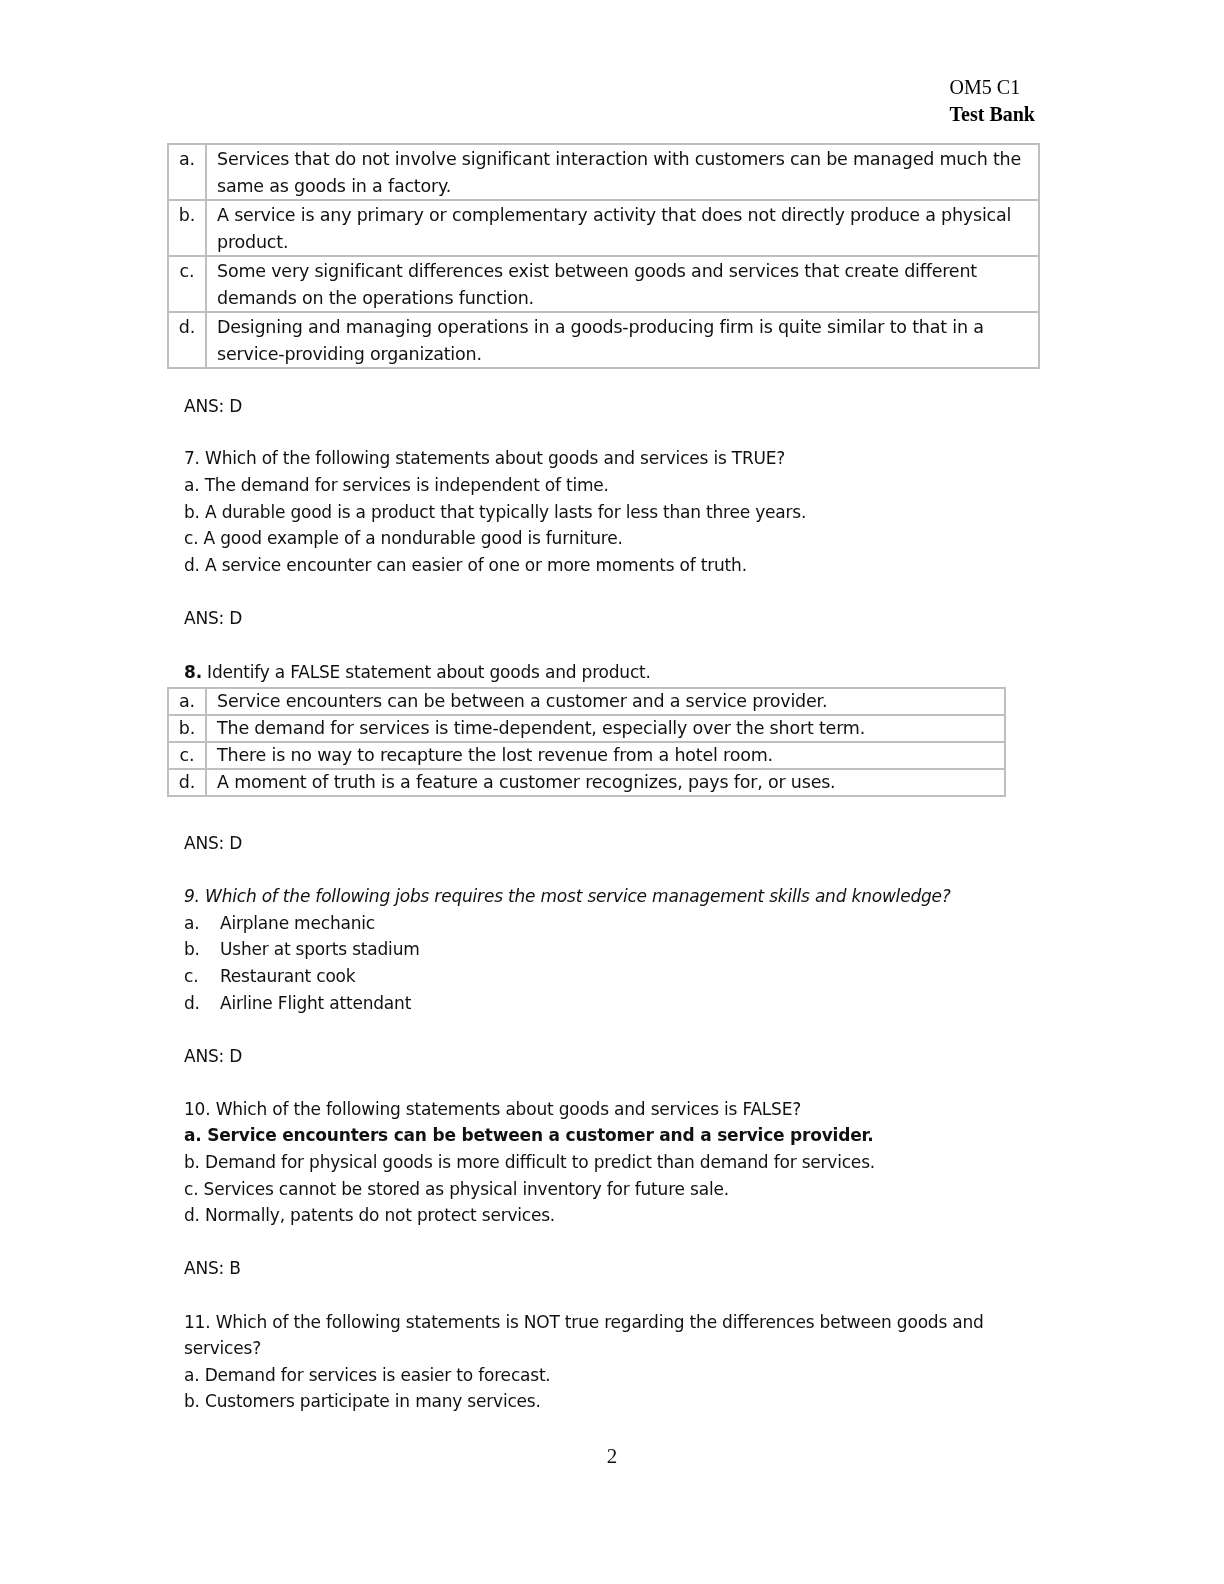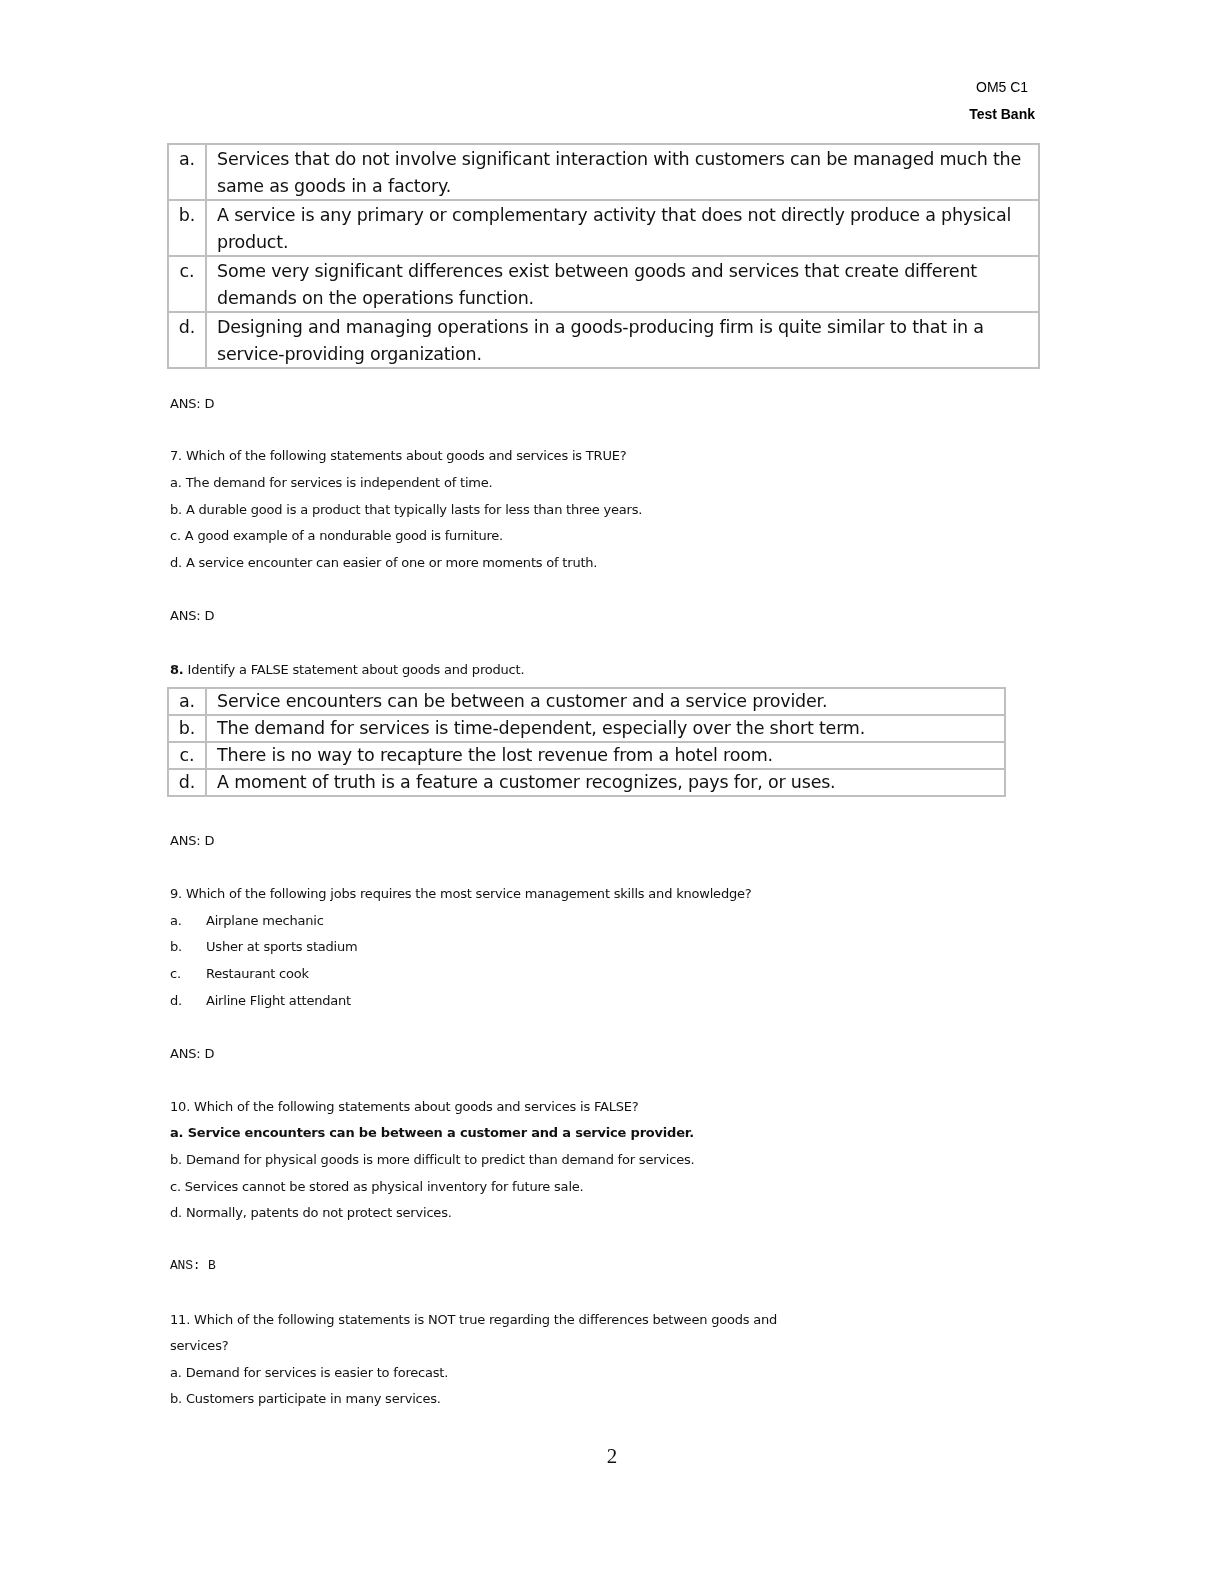--- a/index.html
+++ b/index.html
@@ -1,25 +1,25 @@
 <!DOCTYPE html>
 <html><head>
 <meta charset="utf-8">
 <style>
   html, body { margin:0; padding:0; background:#ffffff; }
   body { width:1224px; height:1584px; position:relative; font-family:"DejaVu Sans", "Liberation Sans", sans-serif; color:#111; }
-  .header { position:absolute; right:189px; top:74px; text-align:center; font-family:Liberation Sans, sans-serif; font-size:14px; line-height:27px; color:#000; }
+  .header { position:absolute; right:189px; top:74px; text-align:left; font-family:Liberation Serif, serif; font-size:20px; line-height:27px; color:#000; }
   .header .bank { font-weight:bold; }
   table.opts { position:absolute; border-collapse:collapse; font-size:17.5px; letter-spacing:-0.2px; }
   table.opts td { border:2px solid #bfbfbf; vertical-align:top; padding:0; }
   table.opts td.l { width:36px; text-align:center; }
   table.opts td.t { padding-left:10px; padding-right:8px; }
   .q1 td { line-height:26.5px; padding-top:1px !important; }
   .q8 td { line-height:25px; }
-  .line { position:absolute; left:170px; font-size:13px; letter-spacing:-0.2px; white-space:nowrap; }
+  .line { position:absolute; left:184px; font-size:17px; letter-spacing:-0.2px; white-space:nowrap; }
   .pagenum { position:absolute; left:0; width:1224px; top:1444px; text-align:center; font-family:"Liberation Serif", "DejaVu Serif", serif; font-size:21px; }
 </style>
 </head>
 <body>
 
 <div class="header">
   <div>OM5 C1</div>
   <div class="bank">Test Bank</div>
 </div>
 
@@ -68,32 +68,32 @@
     <td class="t">There is no way to recapture the lost revenue from a hotel room.</td>
   </tr>
   <tr>
     <td class="l">d.</td>
     <td class="t">A moment of truth is a feature a customer recognizes, pays for, or uses.</td>
   </tr>
 </tbody>
   </table>
 <div class="line" style="top:833px;">ANS: D</div>
 
-<div class="line" style="top:886px;">9. Which of the following jobs requires the most service management skills and knowledge?</div>
+<div class="line" style="top:886px;font-style:italic;">9. Which of the following jobs requires the most service management skills and knowledge?</div>
 <div class="line" style="top:913px;"><span style="display:inline-block;width:36px;">a.</span><span>Airplane mechanic</span></div>
 <div class="line" style="top:939px;"><span style="display:inline-block;width:36px;">b.</span><span>Usher at sports stadium</span></div>
 <div class="line" style="top:966px;"><span style="display:inline-block;width:36px;">c.</span><span>Restaurant cook</span></div>
 <div class="line" style="top:993px;"><span style="display:inline-block;width:36px;">d.</span><span>Airline Flight attendant</span></div>
 <div class="line" style="top:1046px;">ANS: D</div>
 
 <div class="line" style="top:1099px;">10. Which of the following statements about goods and services is FALSE?</div>
 <div class="line" style="top:1125px;font-weight:bold;">a. Service encounters can be between a customer and a service provider.</div>
 <div class="line" style="top:1152px;">b. Demand for physical goods is more difficult to predict than demand for services.</div>
 <div class="line" style="top:1179px;">c. Services cannot be stored as physical inventory for future sale.</div>
 <div class="line" style="top:1205px;">d. Normally, patents do not protect services.</div>
-<div class="line" style="top:1258px;font-family:Liberation Mono, monospace;">ANS: B</div>
+<div class="line" style="top:1258px;">ANS: B</div>
 
 <div class="line" style="top:1312px;text-align:center;">11. Which of the following statements is NOT true regarding the differences between goods and</div>
 <div class="line" style="top:1338px;">services?</div>
 <div class="line" style="top:1365px;">a. Demand for services is easier to forecast.</div>
 <div class="line" style="top:1391px;">b. Customers participate in many services.</div>
 
 <div class="pagenum">2</div>
 
 </body></html>

